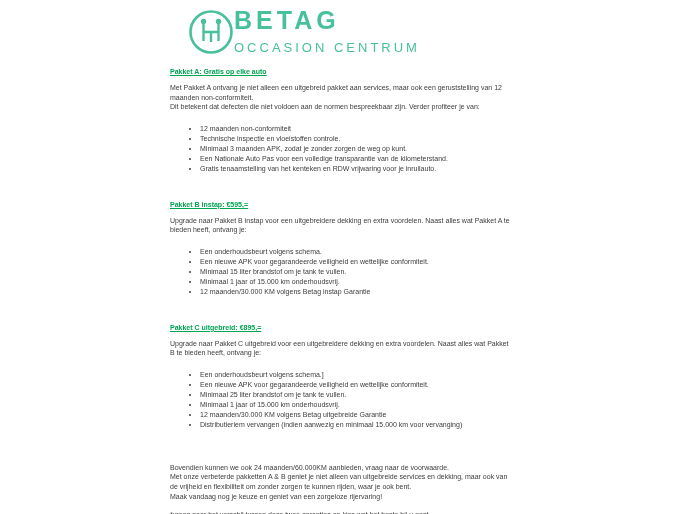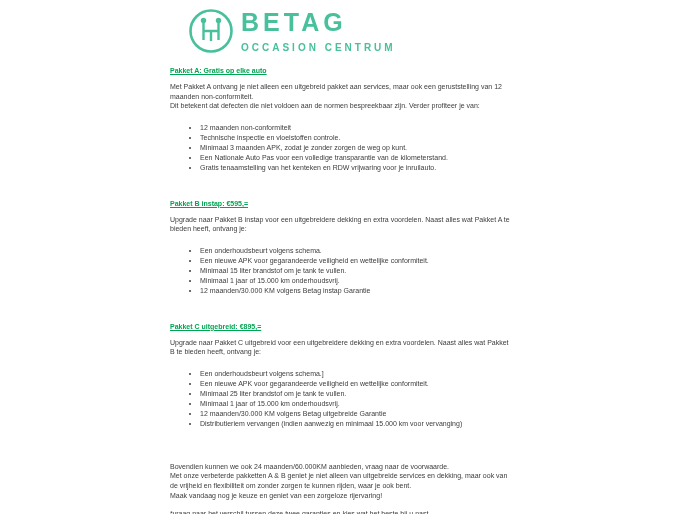--- a/index.html
+++ b/index.html
@@ -12,24 +12,24 @@
   body{
     background:#ffffff;
     font-family:"Liberation Sans", sans-serif;
     color:var(--text-color);
     overflow:hidden;
   }
   .page{position:relative;width:685px;height:514px;background:#fff;}
   .content{position:absolute;left:170px;top:8px;width:342px;}
 
   
-  .logo{display:flex;align-items:center;gap:7px;margin-left:18px;margin-bottom:13px;color:var(--brand-green);}
+  .logo{display:flex;align-items:center;margin-left:18px;margin-bottom:13px;color:var(--brand-green);}
   .logo-icon svg{display:block;}
   .logo-title{font-size:25px;font-weight:bold;letter-spacing:4px;line-height:1;}
-  .logo-subtitle{font-size:10px;font-weight:bold;letter-spacing:3px;margin-top:7px;}
+  .logo-subtitle{font-size:13px;font-weight:normal;letter-spacing:3px;margin-top:7px;}
 
   
   .section{margin-bottom:27px;}
   .heading{
     font-size:7px;
     font-weight:bold;
     color:var(--heading-green);
     text-decoration:underline;
     margin-bottom:8px;
   }

